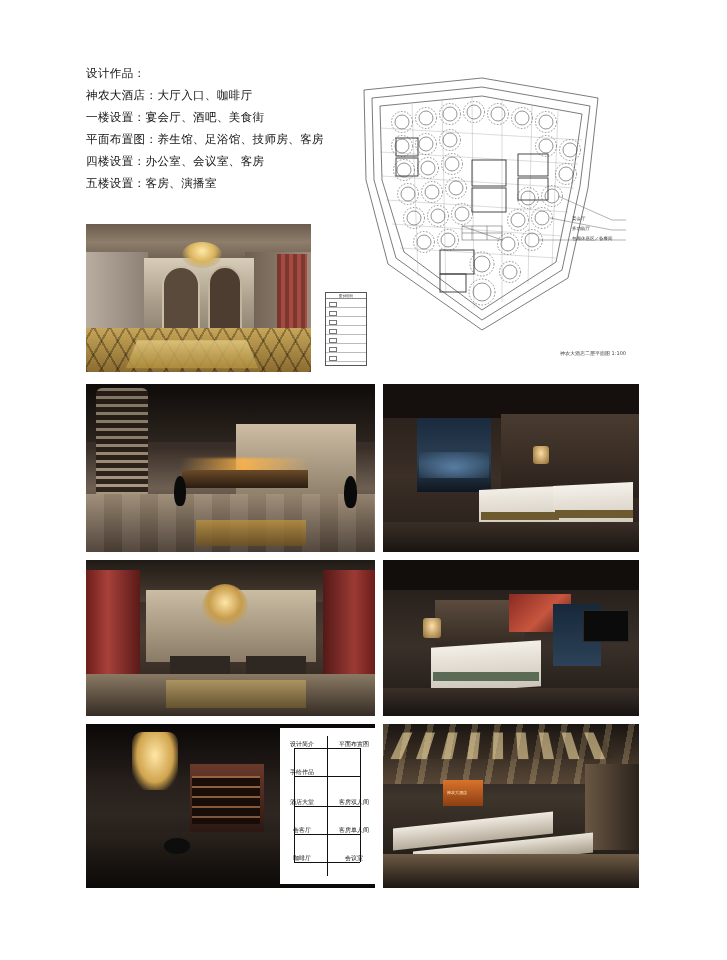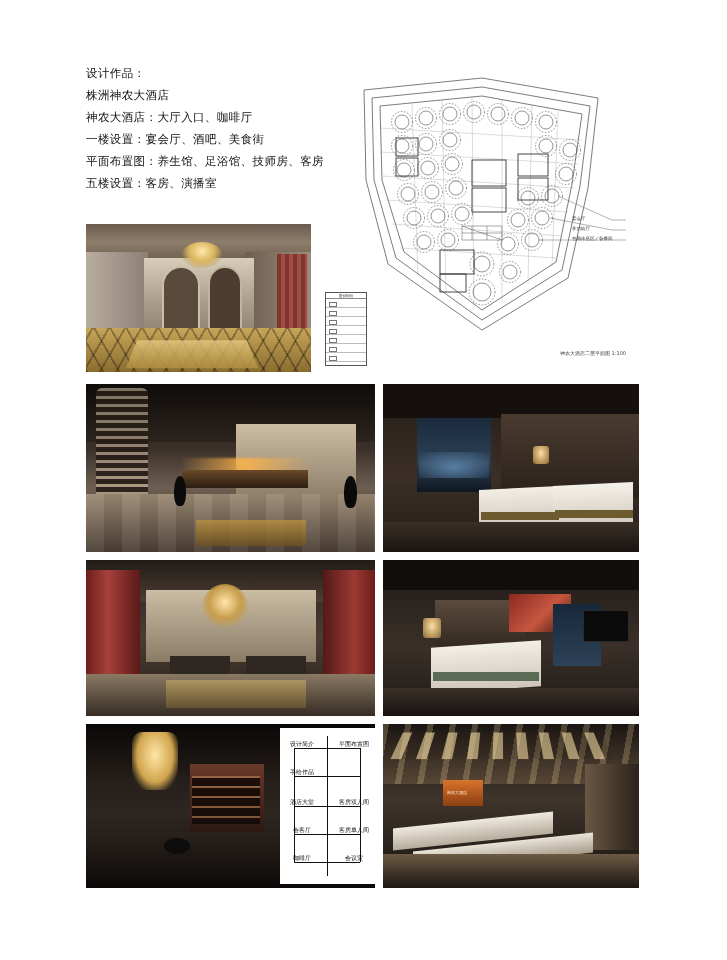--- a/index.html
+++ b/index.html
@@ -261,24 +261,24 @@
     white-space: nowrap;
   }
 </style>
 </head>
 <body>
 
 <div class="page">
 
   <div class="text-block">
     <div class="line">设计作品：</div>
-    <div class="line">株洲神农大酒店</div>
     <div class="line">神农大酒店：大厅入口、咖啡厅</div>
     <div class="line">一楼设置：宴会厅、酒吧、美食街</div>
     <div class="line">平面布置图：养生馆、足浴馆、技师房、客房</div>
+    <div class="line">四楼设置：办公室、会议室、客房</div>
     <div class="line">五楼设置：客房、演播室</div>
   </div>
 
   <div class="sketch">
     <div class="s-ceiling"></div>
     <div class="s-wall-l"></div>
     <div class="s-wall-r"></div>
     <div class="s-back"></div>
     <div class="s-arch"></div>
     <div class="s-arch2"></div>

